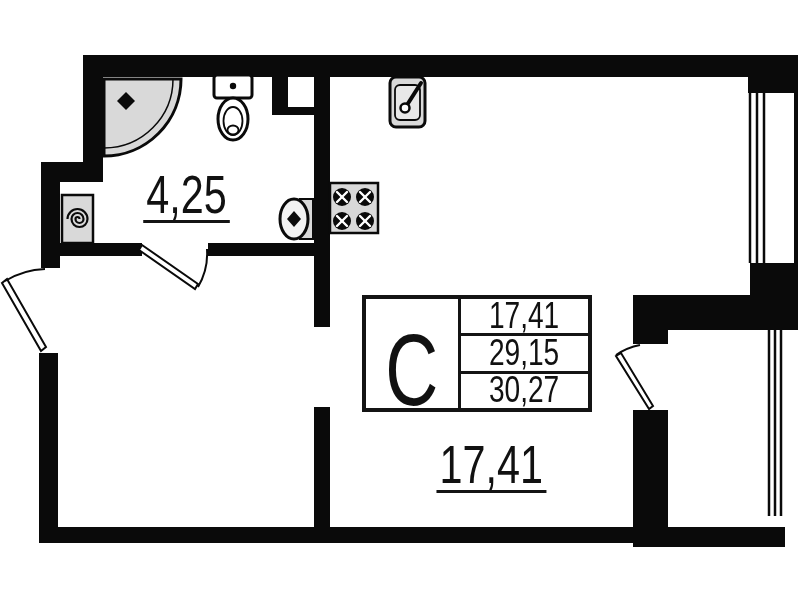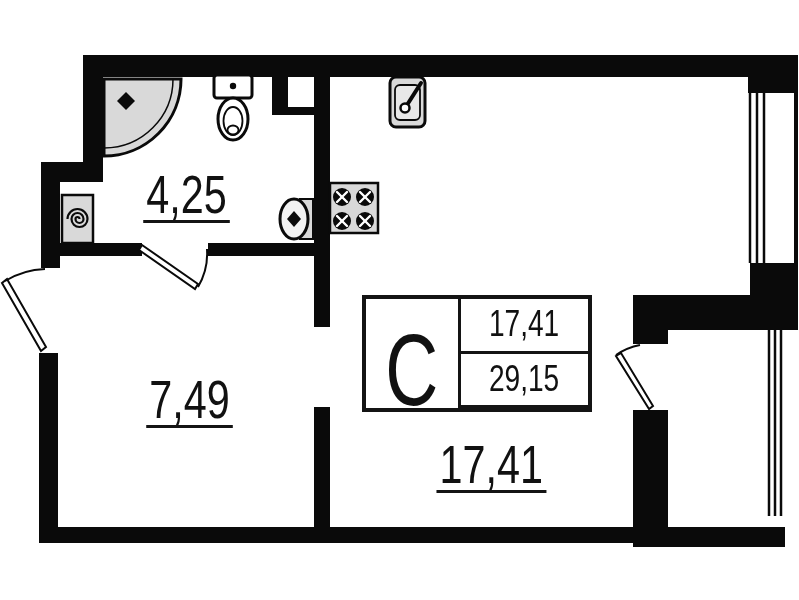--- a/index.html
+++ b/index.html
@@ -141,37 +141,37 @@
       <rect x="395" y="85" width="25" height="35" rx="5" fill="#e8e8e8" stroke="#0a0a0a" stroke-width="1.8"></rect>
       <line x1="407" y1="105" x2="421" y2="83" stroke="#0a0a0a" stroke-width="4" stroke-linecap="round"></line>
       <circle cx="405" cy="108" r="4.5" fill="#ffffff" stroke="#0a0a0a" stroke-width="2.5"></circle>
     </g>
   </svg>
 
   <div class="area-label fs-big" style="left:131px;top:164px;">
     <span class="squeeze u">4,25</span>
   </div>
 
-  <div class="area-label fs-big" style="left:134px;top:369px;">
-    <span class="squeeze u">7,49</span>
-  </div>
 
   <div class="area-label fs-big" style="left:421px;top:434px;">
     <span class="squeeze u">17,41</span>
   </div>
 
 
 
   <div class="unit-table">
     <div class="ut-left">
       <span class="ut-letter">С</span>
     </div>
     <div class="ut-right">
       <div class="ut-row rb">
         <span class="squeeze">17,41</span>
       </div>
       <div class="ut-row rb">
         <span class="squeeze">29,15</span>
       </div>
+      <div class="ut-row">
+        <span class="squeeze">30,27</span>
+      </div>
     </div>
   </div>
 
 </div>
 
 </body></html>

